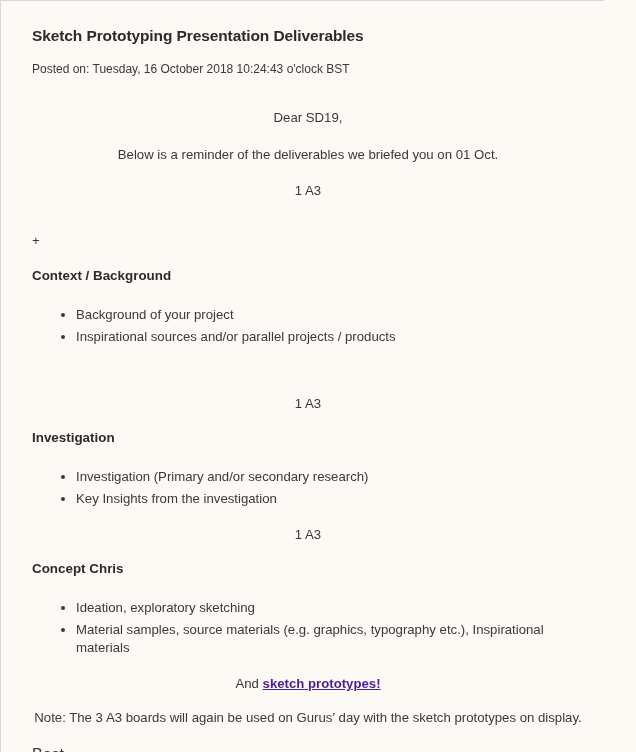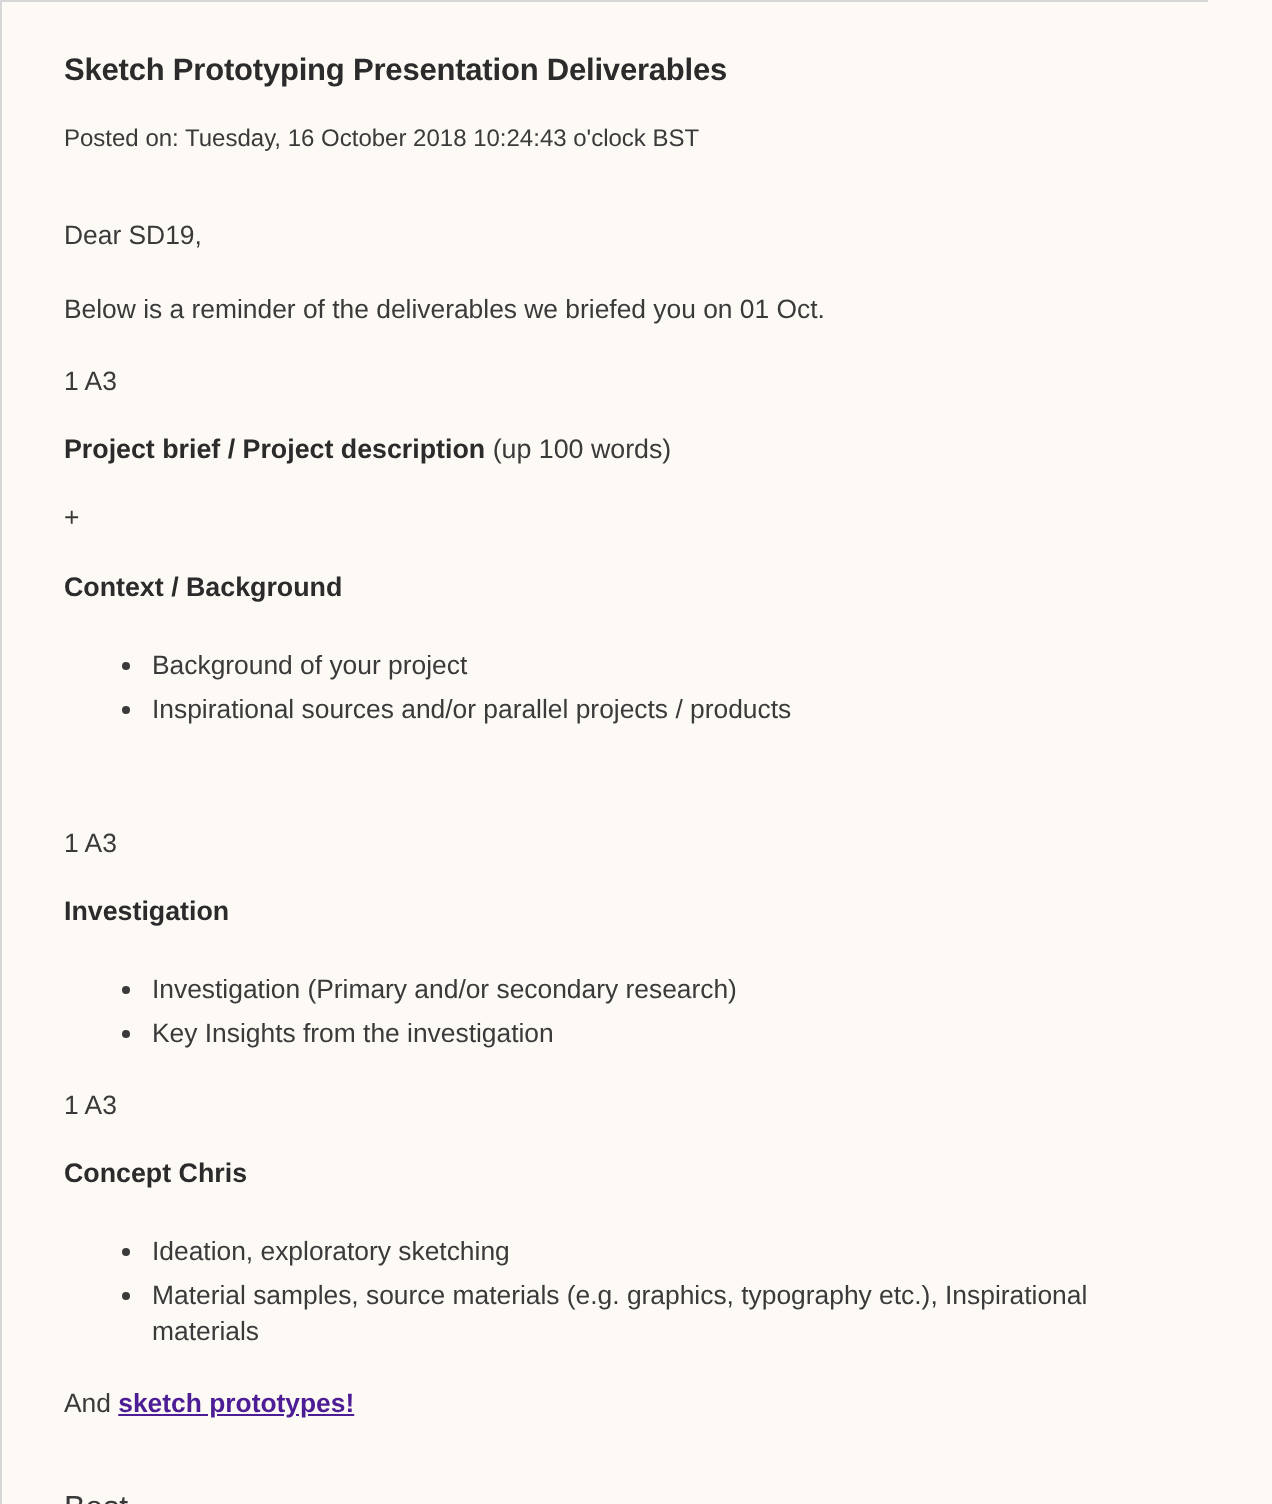--- a/index.html
+++ b/index.html
@@ -34,20 +34,21 @@
     margin: 15px 0 0 0;
     font-size: 12px;
     color: #3a3a3a;
     line-height: 1.35;
   }
   .body-para {
     margin: 0;
     font-size: 13.2px;
     color: #3a3a3a;
     line-height: 1.35;
+    text-align: center;
   }
   .section-heading {
     margin: 0;
     font-size: 13.4px;
     font-weight: bold;
     color: #2b2b2b;
     line-height: 1.35;
   }
   .section-heading .normal-weight {
     font-weight: normal;
@@ -107,21 +108,20 @@
   <div class="sp-19"></div>
 
   <p class="body-para">Below is a reminder of the deliverables we briefed you on 01 Oct.</p>
 
   <div class="sp-18"></div>
 
   <p class="body-para">1 A3</p>
 
   <div class="sp-16"></div>
 
-  <p class="section-heading"><span>Project brief / Project description</span><span class="normal-weight"> (up 100 words)</span></p>
 
   <div class="sp-16"></div>
 
   <p class="plus-row">+</p>
 
   <div class="sp-17"></div>
 
   <p class="section-heading">Context / Background</p>
 
   <div class="sp-17"></div>
@@ -160,20 +160,21 @@
     <li>Ideation, exploratory sketching</li>
     <li>Material samples, source materials (e.g. graphics, typography etc.), Inspirational materials</li>
   </ul>
 
   <div class="sp-14"></div>
 
   <p class="body-para"><span>And </span><span class="inline-bold">sketch prototypes!</span></p>
 
   <div class="sp-16"></div>
 
+  <p class="body-para">Note: The  3 A3 boards will again be used on Gurus' day with the sketch prototypes on display.</p>
 
   <div class="sp-17"></div>
 
   <p class="sig-line">Best,</p>
 
   <div class="sp-18"></div>
 
   <p class="sig-line">Chris and Ewan</p>
 
 </div>

